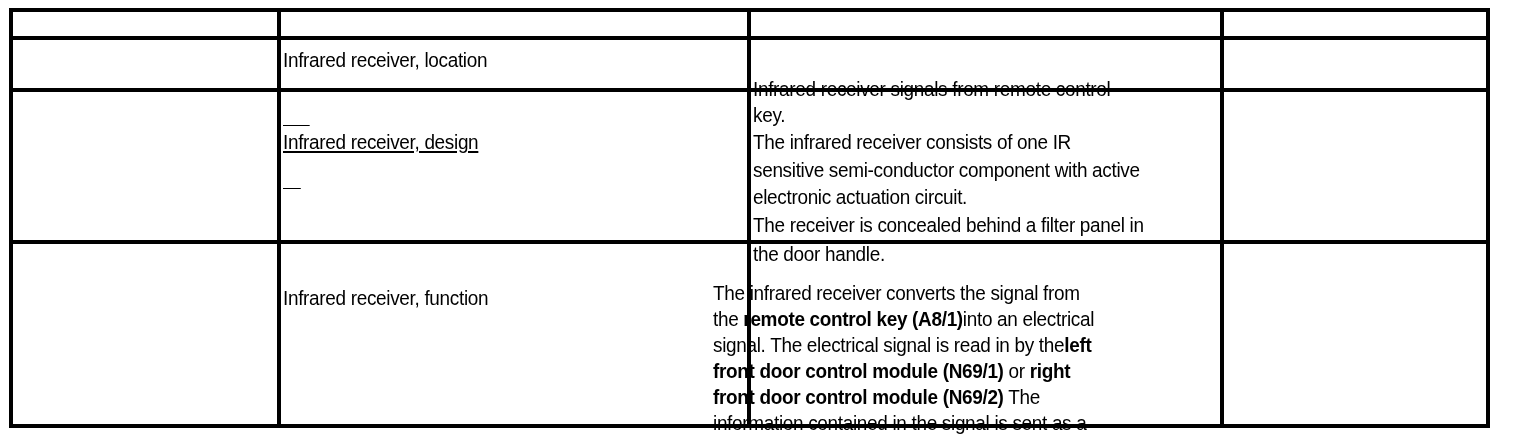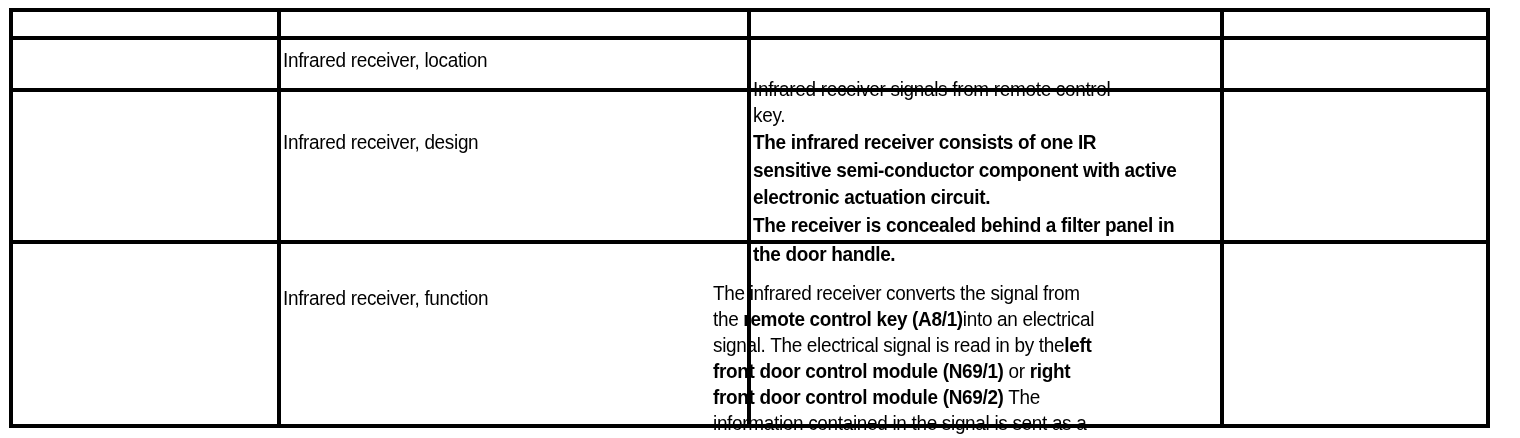--- a/index.html
+++ b/index.html
@@ -129,25 +129,25 @@
 
     <div class="cell cell-body" style="left:744px; top:32px; width:470px; height:40px;">
       <span class="cell-text">Infrared receiver signals from remote control
 key.</span>
     </div>
 
     <div class="cell empty-cell" style="left:1217px; top:32px; width:260px; height:48px;"></div>
 
     <div class="cell empty-cell" style="left:4px; top:84px; width:264px; height:148px;"></div>
 
-    <div class="cell cell-label" style="left:274px; top:84px; width:460px; height:148px;">
+    <div class="cell cell-label" style="left:274px; top:84px; width:460px; height:148px;text-decoration:underline;">
       <span class="cell-text">Infrared receiver, design</span>
     </div>
 
-    <div class="cell cell-body design" style="left:744px; top:84px; width:470px; height:160px;font-weight:bold;">
+    <div class="cell cell-body design" style="left:744px; top:84px; width:470px; height:160px;">
       <span class="cell-text">The infrared receiver consists of one IR
 sensitive semi-conductor component with active
 electronic actuation circuit.
 The receiver is concealed behind a filter panel in
 <span class="gap-line">the door handle.</span></span>
     </div>
 
     <div class="cell empty-cell" style="left:1217px; top:84px; width:260px; height:148px;"></div>
 
     <div class="cell empty-cell" style="left:4px; top:236px; width:264px; height:180px;"></div>

